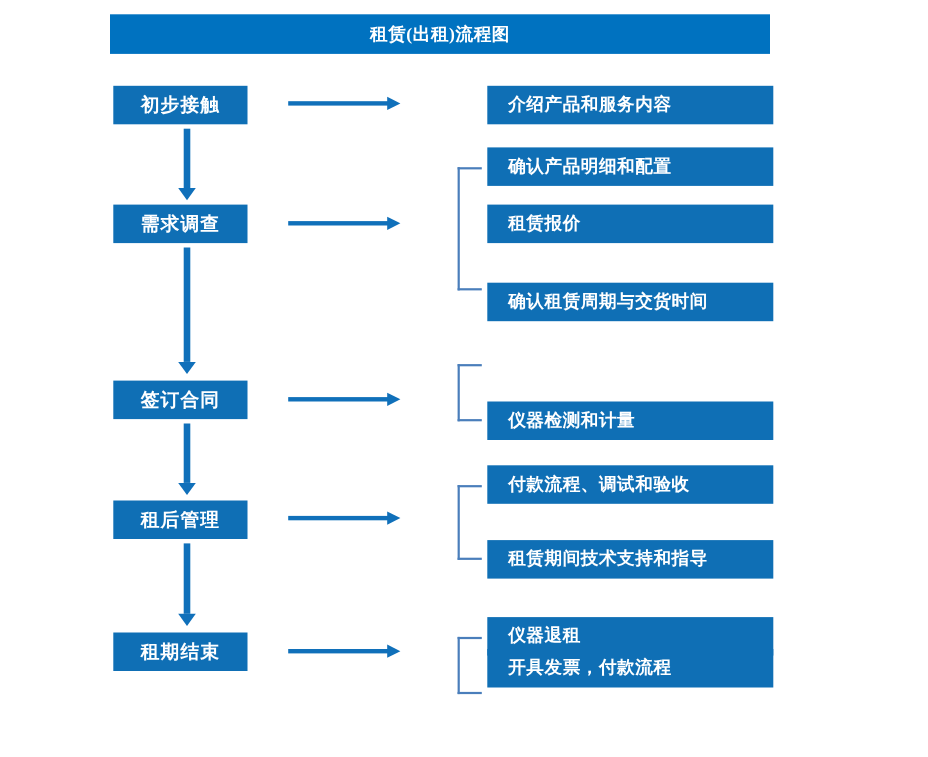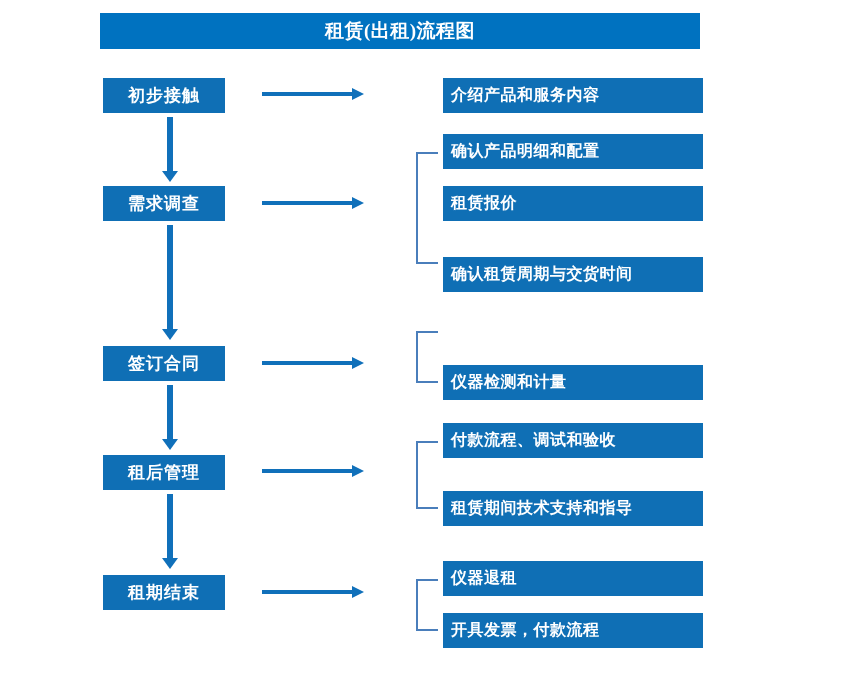--- a/index.html
+++ b/index.html
@@ -27,21 +27,21 @@
     top: 13px;
     width: 600px;
     height: 36px;
     background: #0072C0;
     display: flex;
     align-items: center;
     justify-content: center;
   }
   .title-bar .title-text {
     color: #ffffff;
-    font-size: 19px;
+    font-size: 16px;
     font-weight: bold;
     letter-spacing: 0.5px;
     font-family: "Liberation Serif", "DejaVu Serif", serif;
   }
   
   .stage-box {
     position: absolute;
     left: 103px;
     width: 122px;
     height: 35px;
@@ -64,21 +64,21 @@
     width: 260px;
     height: 35px;
     background: #0F6FB5;
     display: flex;
     align-items: center;
   }
   .detail-box .detail-label {
     color: #ffffff;
     font-size: 16px;
     font-weight: bold;
-    padding-left: 8px;
+    padding-left: 19px;
     letter-spacing: 0.5px;
     font-family: Liberation Sans, sans-serif;
   }
   
   .v-arrow {
     position: absolute;
     left: 160px;
     width: 20px;
   }
   .v-arrow .shaft {
@@ -218,17 +218,17 @@
     </div>
   <div class="detail-box" style="top:423px">
       <span class="detail-label">付款流程、调试和验收</span>
     </div>
   <div class="detail-box" style="top:491px">
       <span class="detail-label">租赁期间技术支持和指导</span>
     </div>
   <div class="detail-box" style="top:561px">
       <span class="detail-label">仪器退租</span>
     </div>
-  <div class="detail-box" style="top:613px">
+  <div class="detail-box" style="top:590px">
       <span class="detail-label">开具发票，付款流程</span>
     </div>
 
 </div>
 
 </body></html>

